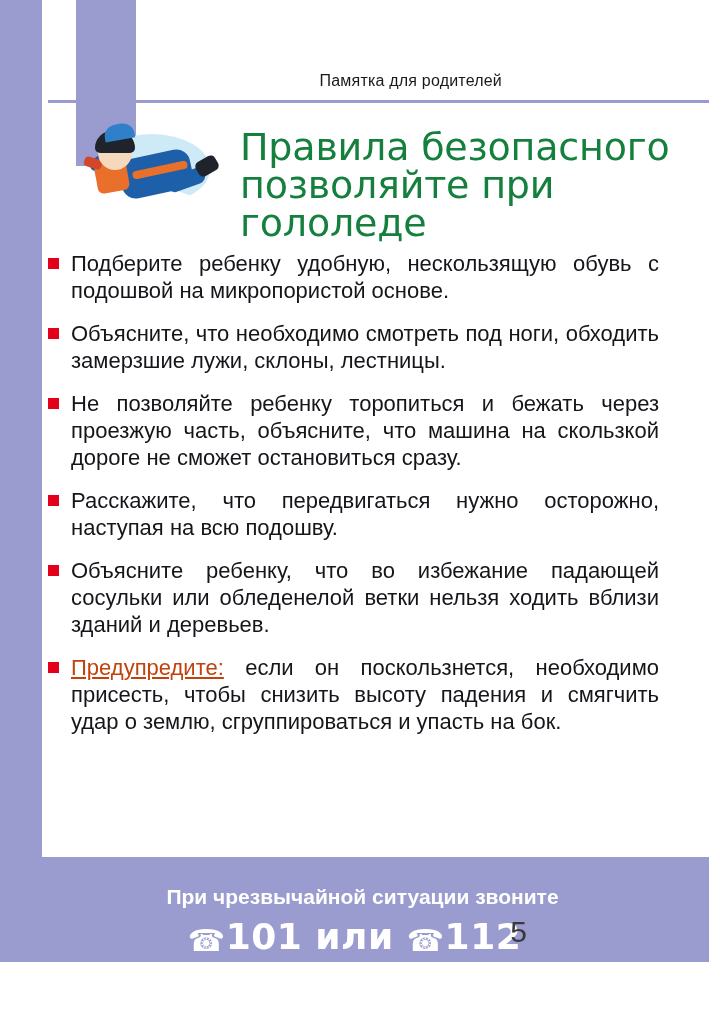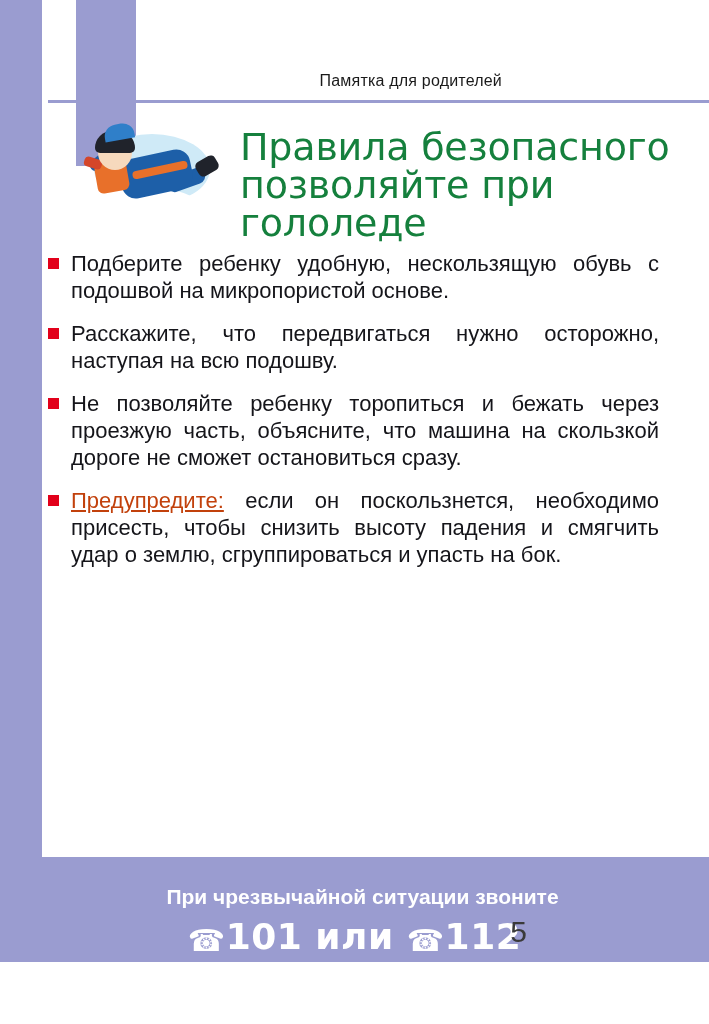--- a/index.html
+++ b/index.html
@@ -306,31 +306,39 @@
     <div class="title-line">позволяйте при гололеде</div>
   </div>
 
   <div class="list">
 
     <div class="item">
       <div class="bullet"></div>
       <div class="item-text">Подберите ребенку удобную, нескользящую обувь с подошвой на микропористой основе.</div>
     </div>
 
+    <div class="item">
+      <div class="bullet"></div>
+      <div class="item-text">Объясните, что необходимо смотреть под ноги, обходить замерзшие лужи, склоны, лестницы.</div>
+    </div>
+
+    <div class="item">
+      <div class="bullet"></div>
+      <div class="item-text">Не позволяйте ребенку торопиться и бежать через проезжую часть, объясните, что машина на скользкой дороге не сможет остановиться сразу.</div>
+    </div>
 
     <div class="item">
       <div class="bullet"></div>
       <div class="item-text">Расскажите, что передвигаться нужно осторожно, наступая на всю подошву.</div>
     </div>
 
     <div class="item">
       <div class="bullet"></div>
-      <div class="item-text">Не позволяйте ребенку торопиться и бежать через проезжую часть, объясните, что машина на скользкой дороге не сможет остановиться сразу.</div>
-    </div>
-
+      <div class="item-text">Объясните ребенку, что во избежание падающей сосульки или обледенелой ветки нельзя ходить вблизи зданий и деревьев.</div>
+    </div>
 
     <div class="item">
       <div class="bullet"></div>
       <div class="item-text"><span class="lead">Предупредите:</span><span> если он поскользнется, необходимо присесть, чтобы снизить высоту падения и смягчить удар о землю, сгруппироваться и упасть на бок.</span></div>
     </div>
 
   </div>
 
   <div class="footer"></div>
   <div class="footer-line1">При чрезвычайной ситуации звоните</div>

